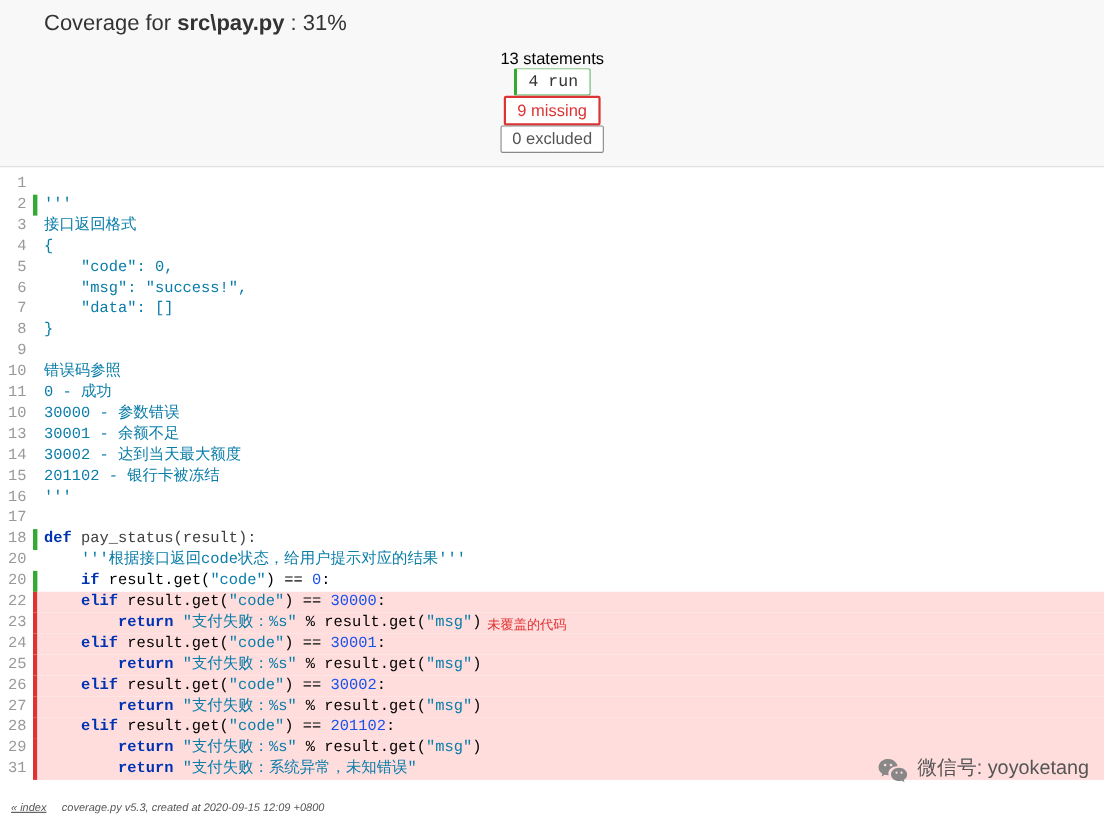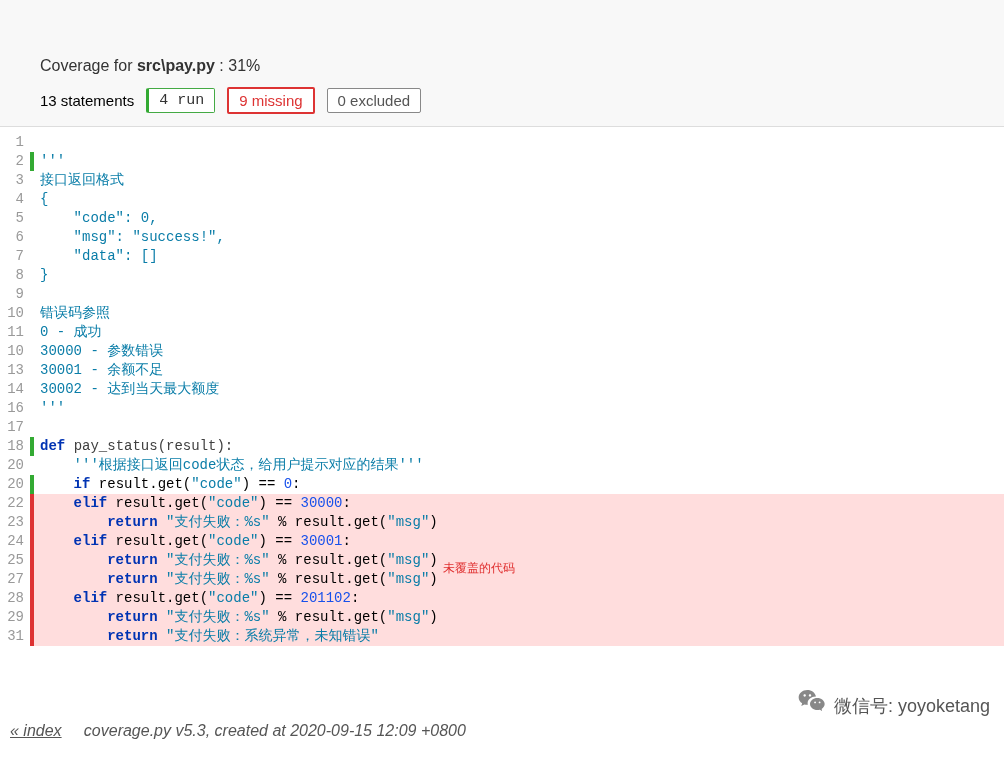--- a/index.html
+++ b/index.html
@@ -10,31 +10,30 @@
       height: 758px;
       overflow: hidden;
       position: relative;
     }
     .header {
       background: #f8f8f8;
       border-bottom: 1px solid #ddd;
       padding: 10px 40px 12px 40px;
     }
     .title-row {
-      font-size: 16px;
+      font-size: 20px;
       color: #333;
       margin-bottom: 12px;
-      margin-top: 47px;
     }
     .title-row .filename { font-weight: bold; }
     .stats-row {
       display: flex;
       align-items: center;
-      gap: 12px;
       font-size: 15px;
+      flex-direction: column;
     }
     .stat-btn {
       border: 1px solid;
       padding: 3px 10px;
       font-size: 15px;
       border-radius: 2px;
       background: #fff;
     }
     .stat-run { border-color: #4a4; color: #333; border-left-width: 3px; border-left-color: #3a3; font-family: Liberation Mono, monospace; }
     .stat-missing { border-color: #d33; color: #d33; border-width: 2px; text-align: right; }
@@ -80,29 +79,29 @@
       color: #e03030;
       font-size: 12px;
       font-family: "Microsoft YaHei", sans-serif;
     }
     .footer {
       position: absolute;
       bottom: 18px;
       left: 10px;
       font-style: italic;
       color: #555;
-      font-size: 16px;
+      font-size: 10px;
     }
     .footer a { color: #555; }
     .wechat {
       position: absolute;
       right: 14px;
       bottom: 40px;
       display: flex;
-      align-items: flex-end;
+      align-items: flex-start;
       gap: 6px;
       color: #555;
       font-size: 18px;
     }
     .wechat-icon {
       width: 32px;
       height: 32px;
       color: #888;
     }
   </style>
@@ -129,29 +128,31 @@
     <div class="line"><div class="lineno">5</div><div class="marker "></div><div class="code"><span class="tok-str">    "code": 0,</span></div></div>
     <div class="line"><div class="lineno">6</div><div class="marker "></div><div class="code"><span class="tok-str">    "msg": "success!",</span></div></div>
     <div class="line"><div class="lineno">7</div><div class="marker "></div><div class="code"><span class="tok-str">    "data": []</span></div></div>
     <div class="line"><div class="lineno">8</div><div class="marker "></div><div class="code"><span class="tok-str">}</span></div></div>
     <div class="line"><div class="lineno">9</div><div class="marker "></div><div class="code"></div></div>
     <div class="line"><div class="lineno">10</div><div class="marker "></div><div class="code"><span class="tok-str">错误码参照</span></div></div>
     <div class="line"><div class="lineno">11</div><div class="marker "></div><div class="code"><span class="tok-str">0 - 成功</span></div></div>
     <div class="line"><div class="lineno">10</div><div class="marker "></div><div class="code"><span class="tok-str">30000 - 参数错误</span></div></div>
     <div class="line"><div class="lineno">13</div><div class="marker "></div><div class="code"><span class="tok-str">30001 - 余额不足</span></div></div>
     <div class="line"><div class="lineno">14</div><div class="marker "></div><div class="code"><span class="tok-str">30002 - 达到当天最大额度</span></div></div>
+    <div class="line"><div class="lineno">15</div><div class="marker "></div><div class="code"><span class="tok-str">201102 - 银行卡被冻结</span></div></div>
     <div class="line"><div class="lineno">16</div><div class="marker "></div><div class="code"><span class="tok-str">'''</span></div></div>
     <div class="line"><div class="lineno">17</div><div class="marker "></div><div class="code"></div></div>
     <div class="line"><div class="lineno">18</div><div class="marker run"></div><div class="code"><span class="tok-kw">def</span> <span class="tok-def">pay_status(result):</span></div></div>
     <div class="line"><div class="lineno">20</div><div class="marker "></div><div class="code">    <span class="tok-str">'''根据接口返回code状态，给用户提示对应的结果'''</span></div></div>
     <div class="line"><div class="lineno">20</div><div class="marker run"></div><div class="code">    <span class="tok-kw">if</span> result.get(<span class="tok-str">"code"</span>) == <span class="tok-num">0</span>:</div></div>
     <div class="line miss"><div class="lineno">22</div><div class="marker miss"></div><div class="code">    <span class="tok-kw">elif</span> result.get(<span class="tok-str">"code"</span>) == <span class="tok-num">30000</span>:</div></div>
     <div class="line miss"><div class="lineno">23</div><div class="marker miss"></div><div class="code">        <span class="tok-kw">return</span> <span class="tok-str">"支付失败：%s"</span> % result.get(<span class="tok-str">"msg"</span>)</div></div>
     <div class="line miss"><div class="lineno">24</div><div class="marker miss"></div><div class="code">    <span class="tok-kw">elif</span> result.get(<span class="tok-str">"code"</span>) == <span class="tok-num">30001</span>:</div></div>
     <div class="line miss"><div class="lineno">25</div><div class="marker miss"></div><div class="code">        <span class="tok-kw">return</span> <span class="tok-str">"支付失败：%s"</span> % result.get(<span class="tok-str">"msg"</span>)</div></div>
+    <div class="line miss"><div class="lineno">26</div><div class="marker miss"></div><div class="code">    <span class="tok-kw">elif</span> result.get(<span class="tok-str">"code"</span>) == <span class="tok-num">30002</span>:</div></div>
     <div class="line miss"><div class="lineno">27</div><div class="marker miss"></div><div class="code">        <span class="tok-kw">return</span> <span class="tok-str">"支付失败：%s"</span> % result.get(<span class="tok-str">"msg"</span>)</div></div>
     <div class="line miss"><div class="lineno">28</div><div class="marker miss"></div><div class="code">    <span class="tok-kw">elif</span> result.get(<span class="tok-str">"code"</span>) == <span class="tok-num">201102</span>:</div></div>
     <div class="line miss"><div class="lineno">29</div><div class="marker miss"></div><div class="code">        <span class="tok-kw">return</span> <span class="tok-str">"支付失败：%s"</span> % result.get(<span class="tok-str">"msg"</span>)</div></div>
     <div class="line miss"><div class="lineno">31</div><div class="marker miss"></div><div class="code">        <span class="tok-kw">return</span> <span class="tok-str">"支付失败：系统异常，未知错误"</span></div></div>
   </div>
 
 <div class="annotation">未覆盖的代码</div>
 
 <div class="wechat">
   <svg class="wechat-icon" viewBox="0 0 24 24" fill="currentColor">

